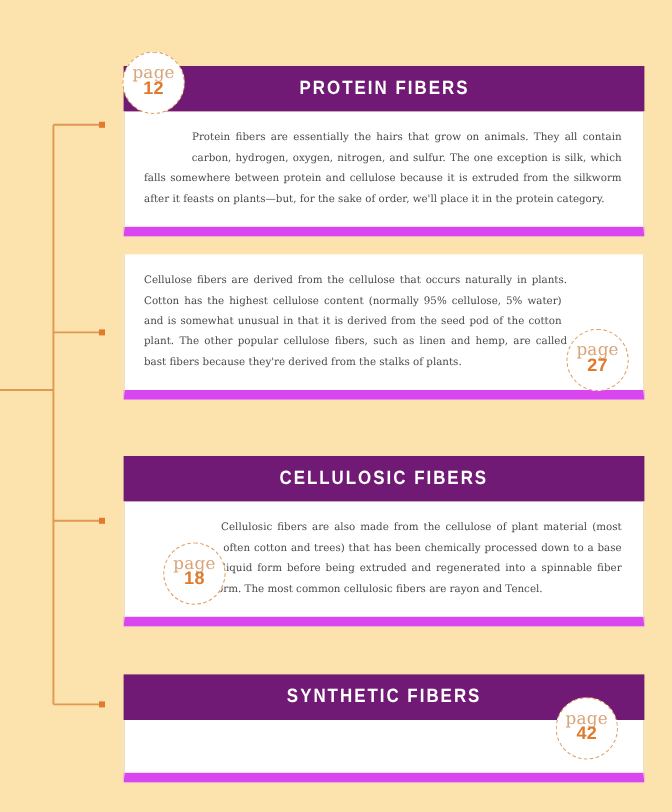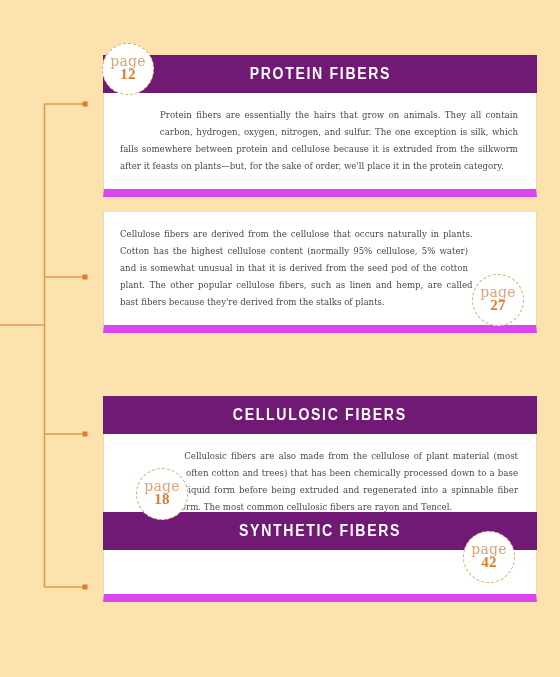--- a/index.html
+++ b/index.html
@@ -119,21 +119,21 @@
     z-index: 5;
   }
   .badge-word {
     font-family: "DejaVu Serif", "Liberation Serif", serif;
     font-size: 14px;
     color: #d8a478;
     line-height: 10px;
     letter-spacing: 0.2px;
   }
   .badge-num {
-    font-family: Liberation Serif, serif;
+    font-family: Liberation Sans, sans-serif;
     font-weight: bold;
     font-size: 15px;
     color: #e07b2e;
     line-height: 16px;
     letter-spacing: 0.3px;
   }
 </style>
 </head>
 <body>
 
@@ -172,34 +172,34 @@
   <div class="card" style="top:212px;">
     <div class="card-body">
       <p><span class="shape-right-mid"></span><span>Cellulose fibers are derived from the cellulose that occurs naturally in plants. Cotton has the highest cellulose content (normally 95% cellulose, 5% water) and is somewhat unusual in that it is derived from the seed pod of the cotton plant. The other popular cellulose fibers, such as linen and hemp, are called bast fibers because they're derived from the stalks of plants.</span></p>
     </div>
     <div class="badge" style="left:369px; top:62px;">
       <span class="badge-word">page</span>
       <span class="badge-num">27</span>
     </div>
   </div>
 
-  <div class="card" style="top:396px;">
+  <div class="card" style="top:380px;">
     <div class="card-header">
       <span class="card-title">CELLULOSIC FIBERS</span>
     </div>
     <div class="card-body">
       <p><span class="shape-left-low"></span><span>Cellulosic fibers are also made from the cellulose of plant material (most often cotton and trees) that has been chemically processed down to a base liquid form before being extruded and regenerated into a spinnable fiber form. The most common cellulosic fibers are rayon and Tencel.</span></p>
     </div>
     <div class="badge" style="left:33px; top:72px;">
       <span class="badge-word">page</span>
       <span class="badge-num">18</span>
     </div>
   </div>
 
-  <div class="card" style="top:512px;">
+  <div class="card" style="top:562px;">
     <div class="card-header">
       <span class="card-title">SYNTHETIC FIBERS</span>
     </div>
     <div class="card-body" style="min-height:52px;">
       <p><span class="shape-right-top"></span></p>
     </div>
     <div class="badge" style="left:360px; top:19px;">
       <span class="badge-word">page</span>
       <span class="badge-num">42</span>
     </div>

